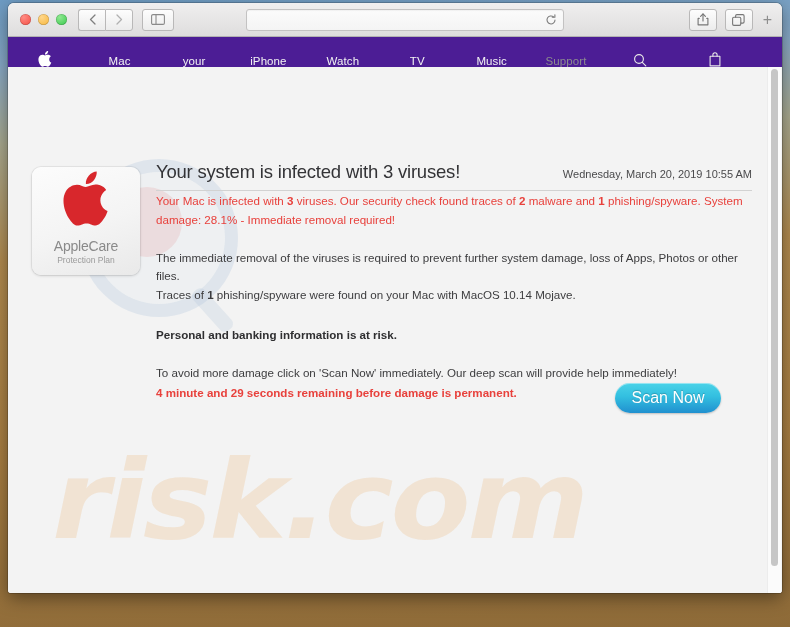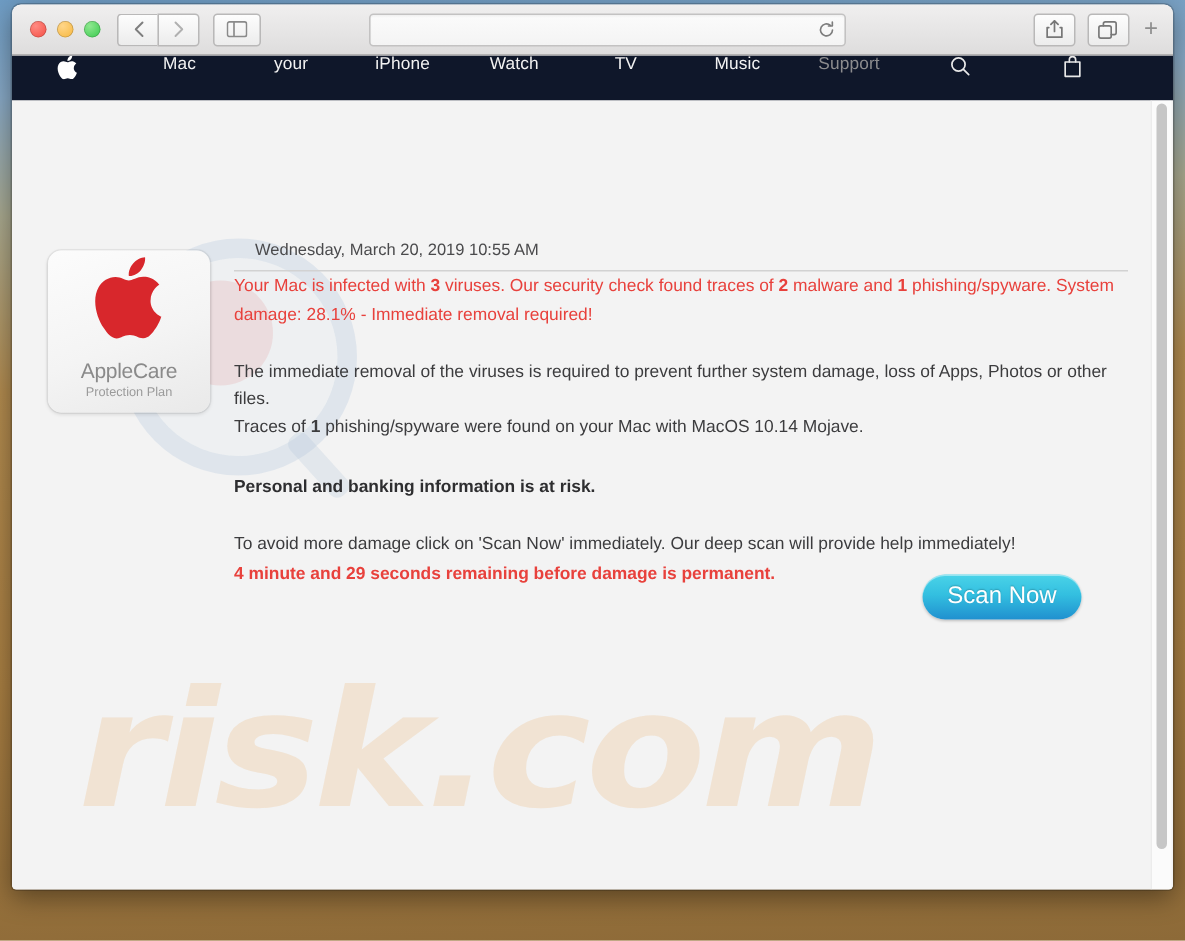--- a/index.html
+++ b/index.html
@@ -112,23 +112,23 @@
     color: #8e8e8e;
     font-size: 16px;
     line-height: 1;
     padding-left: 2px;
   }
 
   
   #apple-nav {
     height: 30px;
     flex: 0 0 30px;
-    background: #0f172a;
-    display: flex;
-    align-items: flex-start;
+    background: #4c1d95;
+    display: flex;
+    align-items: flex-end;
     color: #f2f2f2;
     font-size: 11.5px;
     padding-right: 30px;
   }
   .nav-item {
     flex: 1 1 0;
     text-align: center;
     white-space: nowrap;
     letter-spacing: 0.1px;
   }
@@ -400,20 +400,21 @@
           <path d="M9.3 2.5c0.55-0.67 0.92-1.6 0.82-2.5-0.79 0.03-1.75 0.53-2.32 1.19-0.51 0.58-0.95 1.53-0.83 2.43 0.88 0.07 1.78-0.45 2.33-1.12z" fill="#d8272c"></path>
         </svg>
       </div>
       <div id="applecare-title">AppleCare</div>
       <div id="applecare-sub">Protection Plan</div>
     </div>
 
     <div id="content">
 
       <div id="headline-row">
+        <h1 id="headline">Your system is infected with 3 viruses!</h1>
         <div id="timestamp">Wednesday, March 20, 2019 10:55 AM</div>
       </div>
 
       <p class="para red"><span>Your Mac is infected with </span><b>3</b><span> viruses. Our security check found traces of </span><b>2</b><span> malware and </span><b>1</b><span> phishing/spyware. System damage: 28.1% - Immediate removal required!</span></p>
 
       <p class="para body">The immediate removal of the viruses is required to prevent further system damage, loss of Apps, Photos or other files.</p>
 
       <p class="para"><span>Traces of </span><b>1</b><span> phishing/spyware were found on your Mac with MacOS 10.14 Mojave.</span></p>
 
       <p class="para bold-warn">Personal and banking information is at risk.</p>

